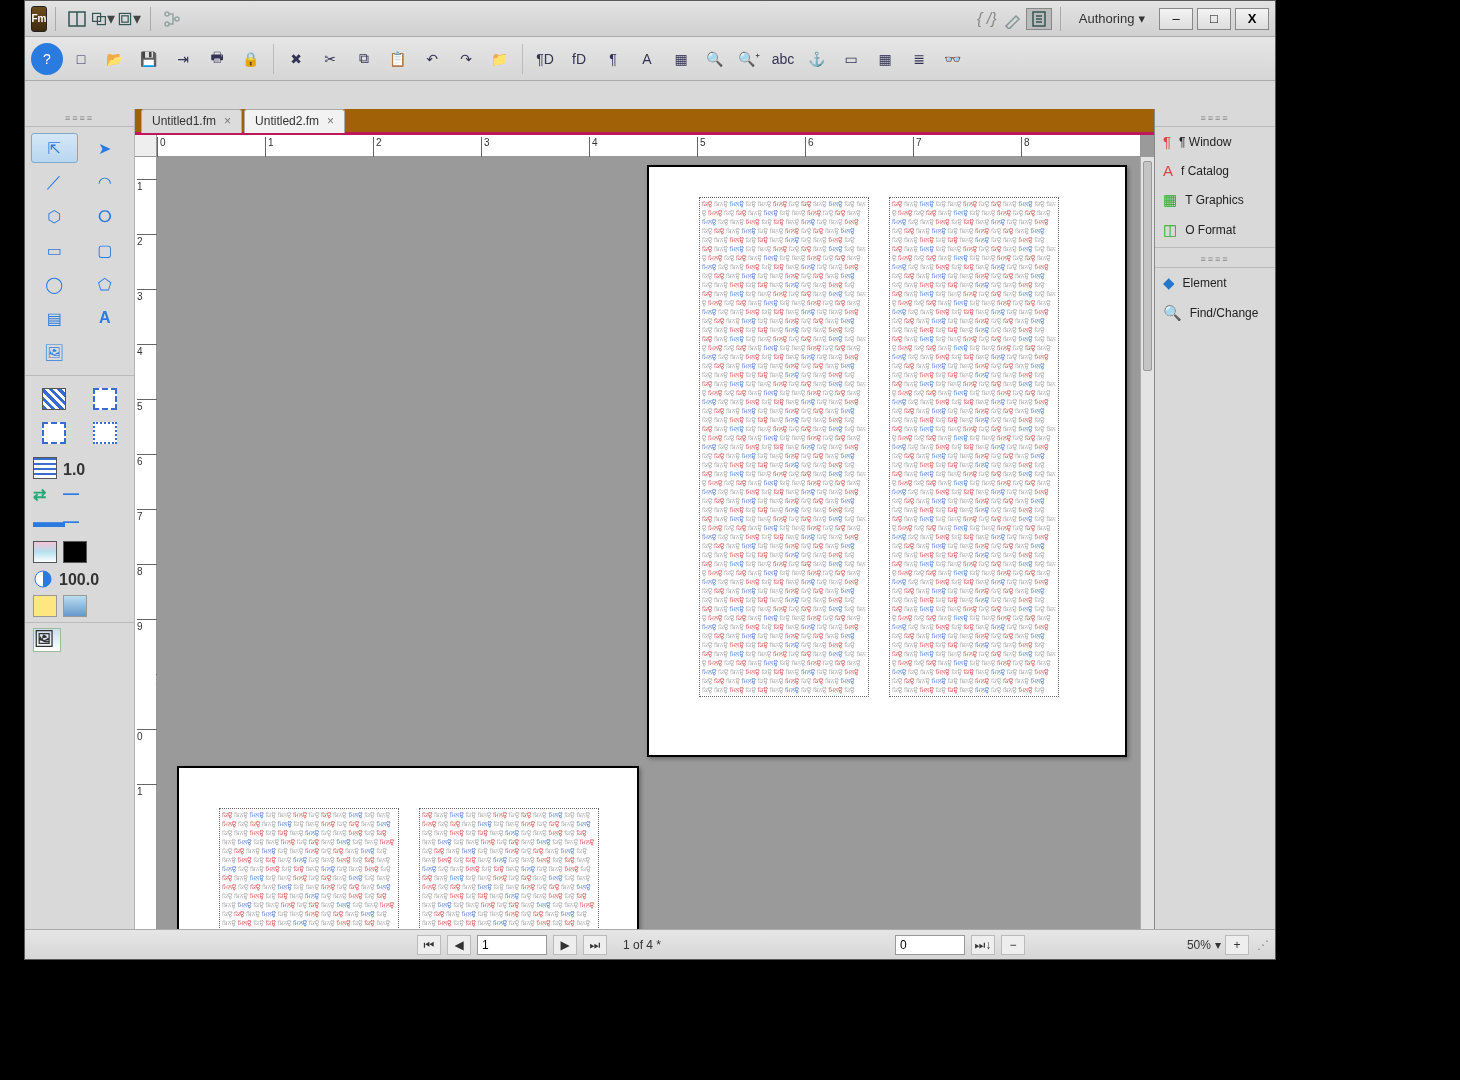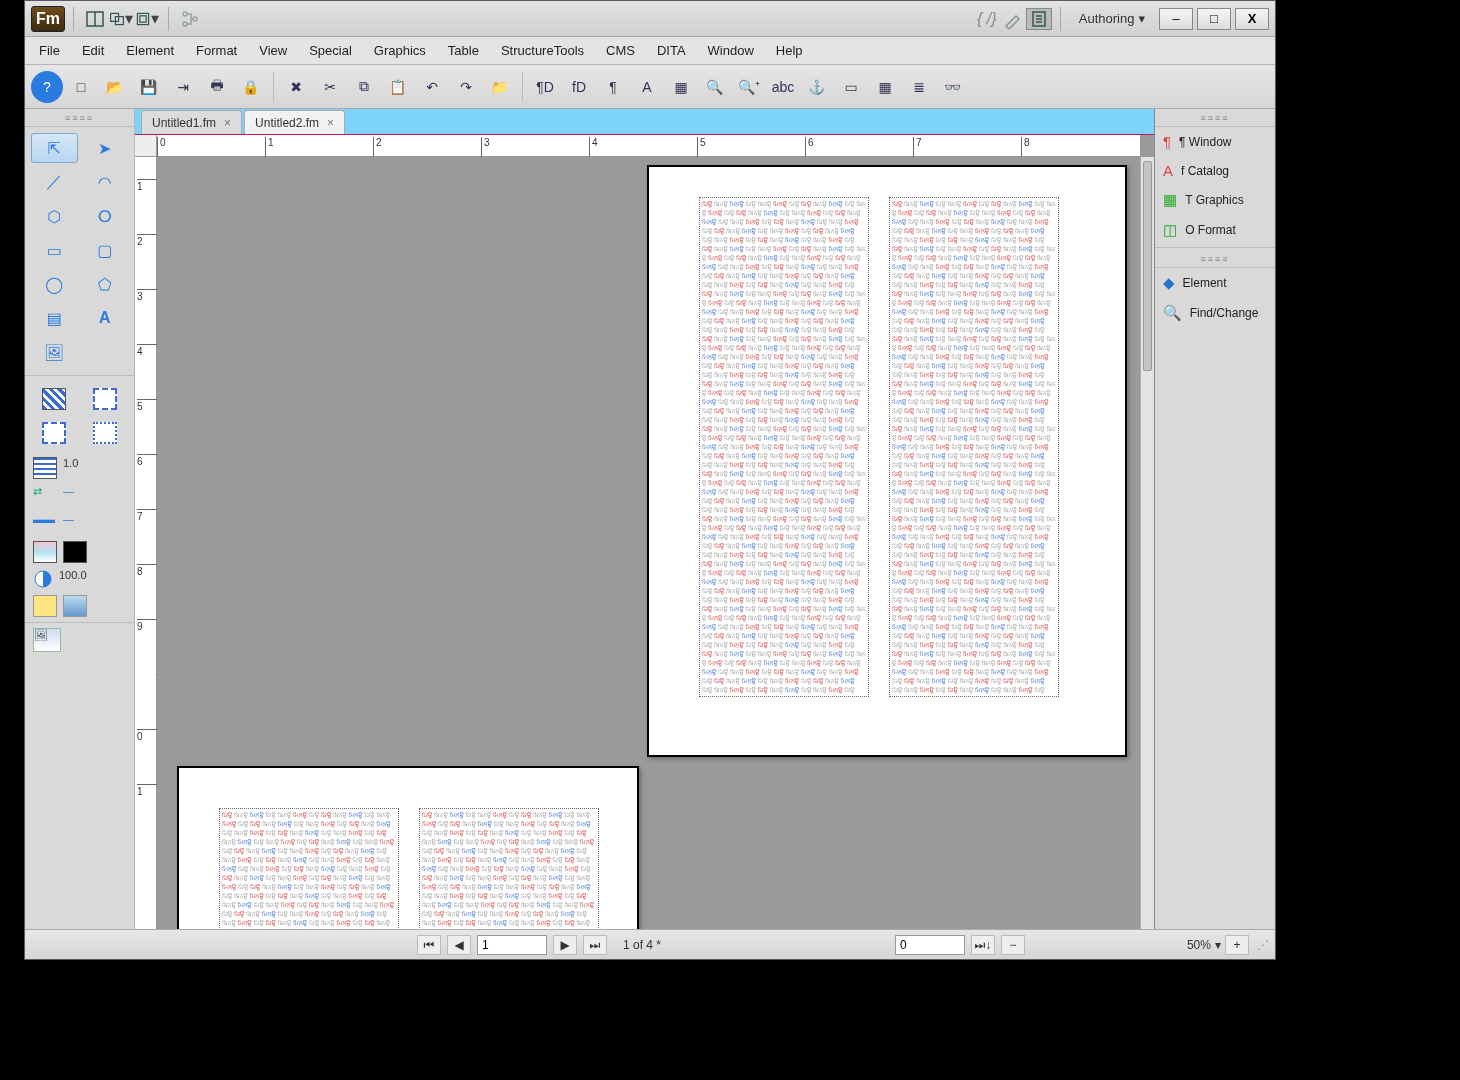--- a/index.html
+++ b/index.html
@@ -3,21 +3,21 @@
 <meta charset="utf-8">
 <style>
 * { box-sizing: border-box; margin: 0; padding: 0; font-family: "Segoe UI", Tahoma, sans-serif; }
 body { background: #000; width: 1460px; height: 1080px; overflow: hidden; }
 
 
 .app { position: absolute; left: 24px; top: 0; width: 1252px; height: 960px; background: #d9d9d9; border: 1px solid #5a5a5a; }
 
 
 .titlebar { height: 36px; background: linear-gradient(#e3e3e3,#d0d0d0); border-bottom: 1px solid #aaa; display:flex; align-items:center; padding:0 6px; }
-.fm-logo { width:34px;height:26px;background:linear-gradient(#6e4e1e,#3d2a10);border:1px solid #222;color:#fff;font-size:16px;font-weight:bold;display:flex;align-items:center;justify-content:center;border-radius:3px;}
+.fm-logo { width:16px;height:26px;background:linear-gradient(#6e4e1e,#3d2a10);border:1px solid #222;color:#fff;font-size:10px;font-weight:bold;display:flex;align-items:center;justify-content:center;border-radius:3px;}
 .tb-sep { width:1px;height:24px;background:#aaa;margin:0 8px;}
 .tb-iconbtn{width:26px;height:22px;border:1px solid transparent;display:flex;align-items:center;justify-content:center;color:#444;}
 .spacer{flex:1;}
 .workspace-sel{display:flex;align-items:center;gap:4px;padding:2px 10px;font-size:13px;color:#333;}
 .win-btn{width:34px;height:22px;border:1px solid #888;background:linear-gradient(#f4f4f4,#ddd);display:flex;align-items:center;justify-content:center;font-size:13px;margin-left:4px;}
 .win-btn.close{font-weight:bold;}
 
 
 .menubar{height:28px;background:#e4e4e4;border-bottom:1px solid #b5b5b5;display:flex;align-items:center;padding:0 4px;gap:2px;font-size:13px;color:#222;}
 .menubar .mi{padding:3px 10px;}
@@ -33,31 +33,31 @@
 
 .workarea{position:absolute;left:0;top:108px;right:0;bottom:30px;display:flex;}
 
 
 .toolcol{width:110px;background:#d9d9d9;border-right:1px solid #b5b5b5;display:flex;flex-direction:column;}
 .toolcol .hdr{height:18px;border-bottom:1px solid #bbb;display:flex;justify-content:center;align-items:center;color:#888;font-size:9px;letter-spacing:2px;}
 .toolgrid{display:grid;grid-template-columns:1fr 1fr;gap:4px;padding:6px;}
 .toolgrid .tool{height:30px;border:1px solid transparent;display:flex;align-items:center;justify-content:center;border-radius:3px;}
 .toolgrid .tool.sel{background:linear-gradient(#d5e7f7,#b8d6ef);border-color:#7fa8c9;}
 .toolcol .propsep{height:1px;background:#bbb;margin:2px 0;}
-.proprow{display:flex;align-items:flex-start;gap:6px;padding:3px 8px;font-size:11px;color:#333;}
+.proprow{display:flex;align-items:flex-end;gap:6px;padding:3px 8px;font-size:16px;color:#333;font-weight:bold;}
 .swatch{width:24px;height:22px;border:1px solid #555;}
 .swatch.stripes{background:repeating-linear-gradient(45deg,#3a6bd1 0 3px,#fff 3px 6px);}
 .swatch.black{background:#000;}
 .swatch.lines{background:repeating-linear-gradient(#3a6bd1 0 2px,#fff 2px 5px);}
 .swatch.dash{background:#fff;border:2px dashed #3a6bd1;}
 .swatch.grad{background:linear-gradient(#f4c3d7,#b5e0f0,#fff);}
 
 
 .docwrap{flex:1;display:flex;flex-direction:column;background:#9a9a9a;border-right:1px solid #888;position:relative;}
-.tabrow{height:26px;background:#7dd3fc;border-bottom:1px solid #be185d;display:flex;align-items:flex-end;padding-left:6px;}
+.tabrow{height:26px;background:#a16207;border-bottom:3px solid #be185d;display:flex;align-items:center;padding-left:6px;}
 .doctab{height:24px;padding:0 10px;display:flex;align-items:center;gap:8px;border:1px solid #aaa;border-bottom:none;background:#dcdcdc;font-size:12px;color:#333;border-radius:3px 3px 0 0;margin-right:2px;}
 .doctab.active{background:#f2f2f2;}
 .doctab .x{color:#777;font-size:12px;}
 .canvaszone{flex:1;position:relative;overflow:hidden;background:#9a9a9a;}
 
 .ruler-h{position:absolute;left:22px;top:0;right:14px;height:22px;background:#fff;border-bottom:1px solid #999;}
 .ruler-v{position:absolute;left:0;top:22px;width:22px;bottom:0;background:#fff;border-right:1px solid #999;}
 .ruler-corner{position:absolute;left:0;top:0;width:22px;height:22px;background:#eee;border-right:1px solid #999;border-bottom:1px solid #999;}
 .ruler-h .tick, .ruler-v .tick{position:absolute;font-size:10px;color:#333;}
 .ruler-h .tick{top:2px;border-left:1px solid #666;height:20px;padding-left:2px;}
@@ -139,35 +139,20 @@
     <div class="tb-sep"></div>
     <div class="workspace-sel">
         <span>Authoring</span> 
         <span>▾</span>
       </div>
     <div class="win-btn">–</div>
     <div class="win-btn">□</div>
     <div class="win-btn close">X</div>
   </div>
 
-  <div class="menubar" id="menubar">
-      <div class="mi">File</div>
-      <div class="mi">Edit</div>
-      <div class="mi">Element</div>
-      <div class="mi">Format</div>
-      <div class="mi">View</div>
-      <div class="mi">Special</div>
-      <div class="mi">Graphics</div>
-      <div class="mi">Table</div>
-      <div class="mi">StructureTools</div>
-      <div class="mi">CMS</div>
-      <div class="mi">DITA</div>
-      <div class="mi">Window</div>
-      <div class="mi">Help</div>
-    </div>
 
   <div class="toolbar" id="maintoolbar">
       <div class="btn" style="font-size: 14px; color: rgb(255, 255, 255); background: rgb(42, 123, 224); border-radius: 50%;">?</div>
       <div class="btn" style="font-size: 14px; color: rgb(51, 51, 85);">□</div>
       <div class="btn" style="font-size: 14px; color: rgb(51, 51, 85);">📂</div>
       <div class="btn" style="font-size: 14px; color: rgb(51, 51, 85);">💾</div>
       <div class="btn" style="font-size: 14px; color: rgb(51, 51, 85);">⇥</div>
       <div class="btn" style="font-size: 14px; color: rgb(51, 51, 85);">🖶</div>
       <div class="btn" style="font-size: 14px; color: rgb(51, 51, 85);">🔒</div>
       <div class="grp-sep"></div>

